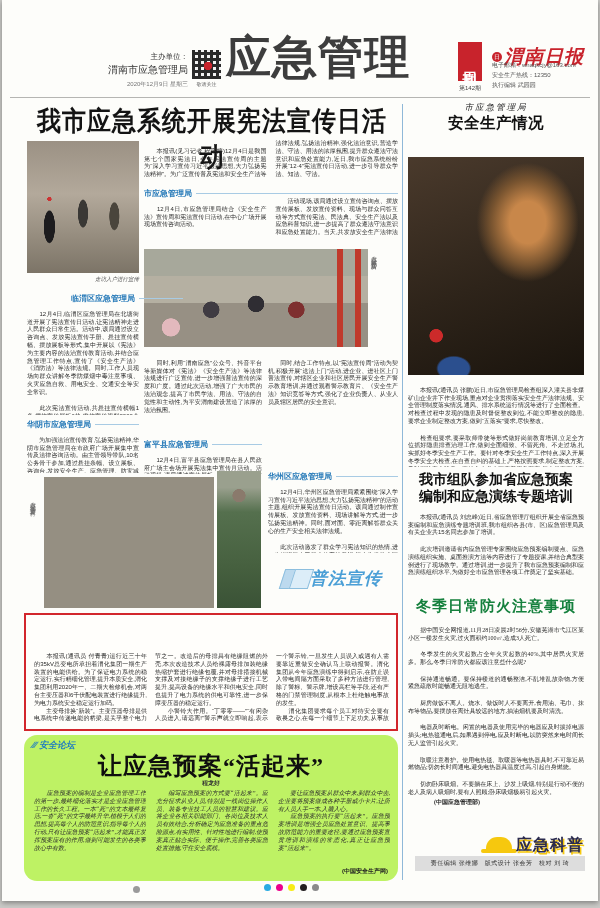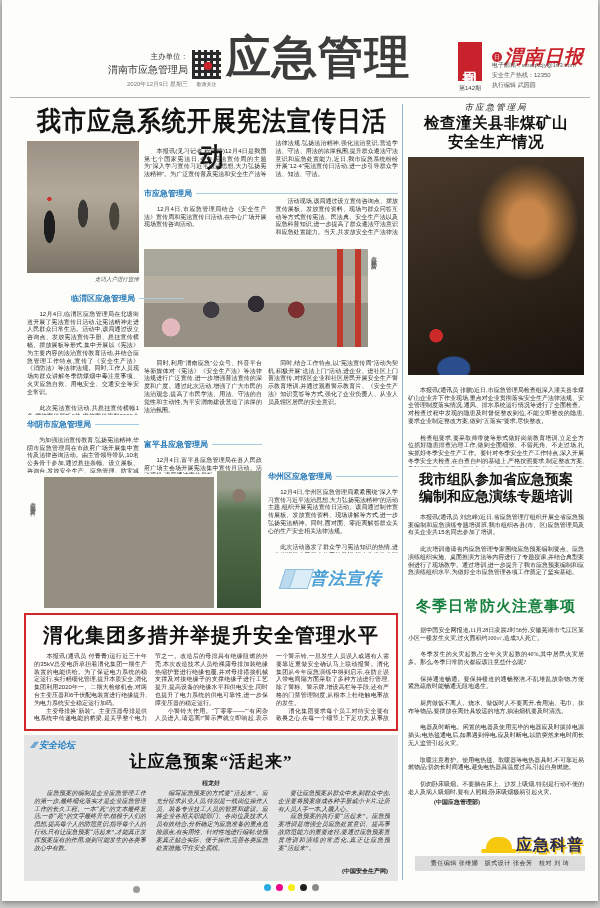--- a/index.html
+++ b/index.html
@@ -54,25 +54,25 @@
   .mh-rule{left:8px;top:97px;width:580px;height:1px;background:#b5b5b2;}
   
   .h-main{left:24px;top:103px;width:372px;font-size:24px;font-weight:900;color:#141414;
           letter-spacing:1px;text-align:center;transform:scaleY(1.12);transform-origin:top;}
   .vrule{left:400px;top:104px;width:1px;height:776px;background:#8fb8d8;}
   
   .redbox{left:22px;top:613px;width:370px;height:114px;border:2px solid #d2262c;background:#fffefb;}
   .redbox .hl{position:absolute;left:0;top:7px;width:100%;text-align:center;
               font-size:20px;font-weight:bold;color:#111;letter-spacing:1px;}
   
-  .forum{left:22px;top:735px;width:374px;height:146px;background:#e5e5e5;}
+  .forum{left:22px;top:735px;width:374px;height:146px;background:#bef264;border-radius:13px;}
   .forum-tag{position:absolute;left:8px;top:4px;font-size:9px;font-weight:bold;
              font-style:italic;color:#1f7cc2;}
   .forum-hl{position:absolute;left:0;top:15px;width:100%;text-align:center;
-            font-size:17px;font-weight:bold;color:#0e0e0e;letter-spacing:1px;}
+            font-size:24px;font-weight:bold;color:#0e0e0e;letter-spacing:1px;}
   .forum-author{position:absolute;left:0;top:44px;width:100%;text-align:center;
                 font-size:6px;font-weight:bold;color:#333;}
   .forum .txt{font-family:"Liberation Serif","DejaVu Serif",serif;font-style:italic;}
   .forum-src{position:absolute;right:10px;bottom:5px;font-size:6px;font-weight:bold;color:#222;}
   
   .r-kicker{left:406px;top:102px;width:176px;text-align:center;font-size:8.5px;
             font-style:italic;color:#222;letter-spacing:2px;}
   .r-hl1{left:406px;top:113px;width:176px;text-align:center;font-size:15.5px;
          font-weight:bold;color:#111;line-height:1.25;letter-spacing:.5px;}
   .r-hl2{left:406px;top:471px;width:176px;text-align:center;font-size:14px;
@@ -219,21 +219,20 @@
   <div class="abs photo photo3"></div>
   <div class="abs pufa">
     <span class="book">
         <i></i>
         <i></i>
       </span>
     <span class="pufa-text">普法宣传</span>
   </div>
 
   <div class="abs redbox">
-    <div class="hl serif">渭化集团多措并举提升安全管理水平</div>
     <div class="txt" style="position:absolute;left:8px;top:38px;width:113px;height:70px;"><p>　　本报讯(通讯员 付青青)运行近三十年的35kV总变电所承担着渭化集团一期生产装置的电能供给。为了保证电力系统的稳定运行,实行精细化管理,提升本质安全,渭化集团利用2020年一、二期大检修机会,对两台主变压器和6千伏配电装置进行绝缘提升,为电力系统安全稳定运行加码。
 　　主变母排换“新装”。主变压器母排是供电系统中传递电能的桥梁,是关乎整个电力系统的重要环</p></div>
     <div class="txt" style="position:absolute;left:129px;top:38px;width:113px;height:70px;"><p>节之一。改造后的母排具有绝缘阻燃的外壳,本次改造技术人员给裸露母排加装绝缘热缩护套进行绝缘包覆,并对母排搭接机械支撑及对接绝缘子的支撑绝缘子进行工艺提升,提高设备的绝缘水平和供电安全,同时也提升了电力系统的供电可靠性,进一步保障变压器的稳定运行。
 　　小警铃大作用。“丁零零——”“有闲杂人员进入,请远离!”警示声就立即响起,表示该设备处于运行带电状态,警示非作业人员未经许可不得擅入,这是新增加的</p></div>
     <div class="txt" style="position:absolute;left:250px;top:38px;width:113px;height:70px;"><p>一个警示铃,一旦发生人员误入或遇有人需要靠近重做安全确认马上联动报警。渭化集团从今年应急演练中得到启示,在防止误入带电间隔方面采取了多种方法进行管理,除了警标、警示牌,增设高栏等手段,还有严格的门禁管理制度,从根本上杜绝触电事故的发生。
 　　渭化集团要求每个员工对待安全要有敬畏之心,在每一个细节上下足功夫,从事故中汲取经验教训,从本质上提升安全管理水平,确保人员和设备的安全。</p></div>
   </div>
 
   <div class="abs forum">
     <div class="forum-tag">∕∕∕ 安全论坛</div>
@@ -242,21 +241,20 @@
     <div class="txt" style="position:absolute;left:10px;top:55px;width:112px;height:82px;"><p>　　应急预案的编制是企业应急管理工作的第一步,最终细化落实才是企业应急管理工作的长久工程。一本“死”的文本最终复活,一沓“死”的文字最终升华,植根于人们的思想,提高每个人的防范意识,指导每个人的行动,只有让应急预案“活起来”,才能真正发挥预案应有的作用,做到可能发生的各类事故心中有数。</p></div>
     <div class="txt" style="position:absolute;left:132px;top:55px;width:112px;height:82px;"><p>　　编写应急预案的方式要“活起来”。应充分征求从业人员,特别是一线岗位操作人员、装备专业技工人员的智慧和建议。应将企业各相关职能部门、各岗位及技术人员有效结合,分析确定为应急准备的重点危险源点,有实用性、针对性地进行编制,使预案真正贴合实际、便于操作,完善各类应急处置措施,守住安全底线。</p></div>
     <div class="txt" style="position:absolute;left:254px;top:55px;width:112px;height:82px;"><p>　　要让应急预案从群众中来,到群众中去,企业要将预案做成各种手册或小卡片,让所有人员人手一本,入脑入心。
 　　应急预案的执行要“活起来”。应急预案培训是增强全员应急处置意识、提高事故防范能力的重要途径,要通过应急预案宣贯培训和演练的常态化,真正让应急预案“活起来”。</p></div>
     <div class="forum-src">(中国安全生产网)</div>
   </div>
 
   <div class="abs vrule"></div>
   <div class="abs r-kicker serif">市应急管理局</div>
   <div class="abs r-hl1 serif">
-    <div>检查潼关县非煤矿山</div>
     <div>安全生产情况</div>
   </div>
   <div class="abs photo photo4"></div>
   <div class="abs txt" style="left:406px;top:379px;width:176px;height:88px;">
     <p>　　本报讯(通讯员 张鹏)近日,市应急管理局检查组深入潼关县非煤矿山企业井下作业现场,重点对企业贯彻落实安全生产法律法规、安全管理制度落实情况,通风、排水系统运行情况等进行了全面检查。对检查过程中发现的隐患及时督促整改到位,不能立即整改的隐患,要求企业制定整改方案,做到“五落实”要求,尽快整改。</p>
     <p>　　检查组要求,要采取师带徒等形式做好岗前教育培训,立足全方位抓好隐患排查治理工作,做到全面细致、不留死角、不走过场,扎实抓好冬季安全生产工作。要针对冬季安全生产工作特点,深入开展冬季安全大检查,在自查自纠的基础上,严格按照要求,制定整改方案,及时消除安全隐患。要结合企业实际完善应急预案,切实提高应对突发事件的应急处置能力,提升企业安全生产水平,防范和遏制冬季生产安全事故发生。</p>
   </div>
 
   <div class="abs r-hl2">
     <div>我市组队参加省应急预案</div>

